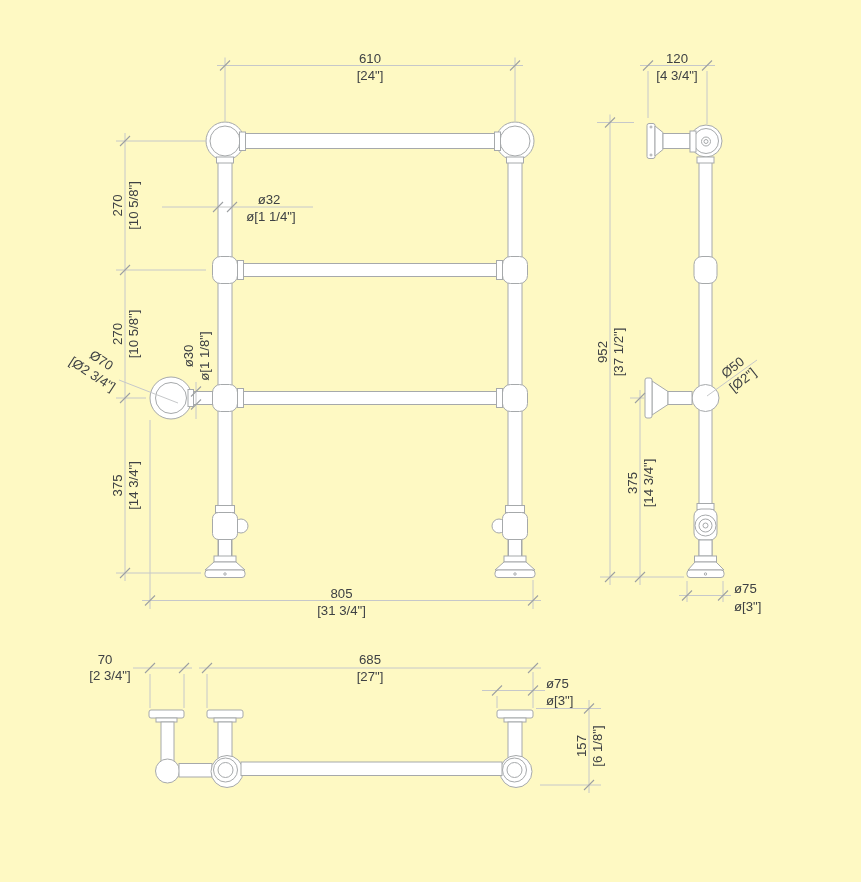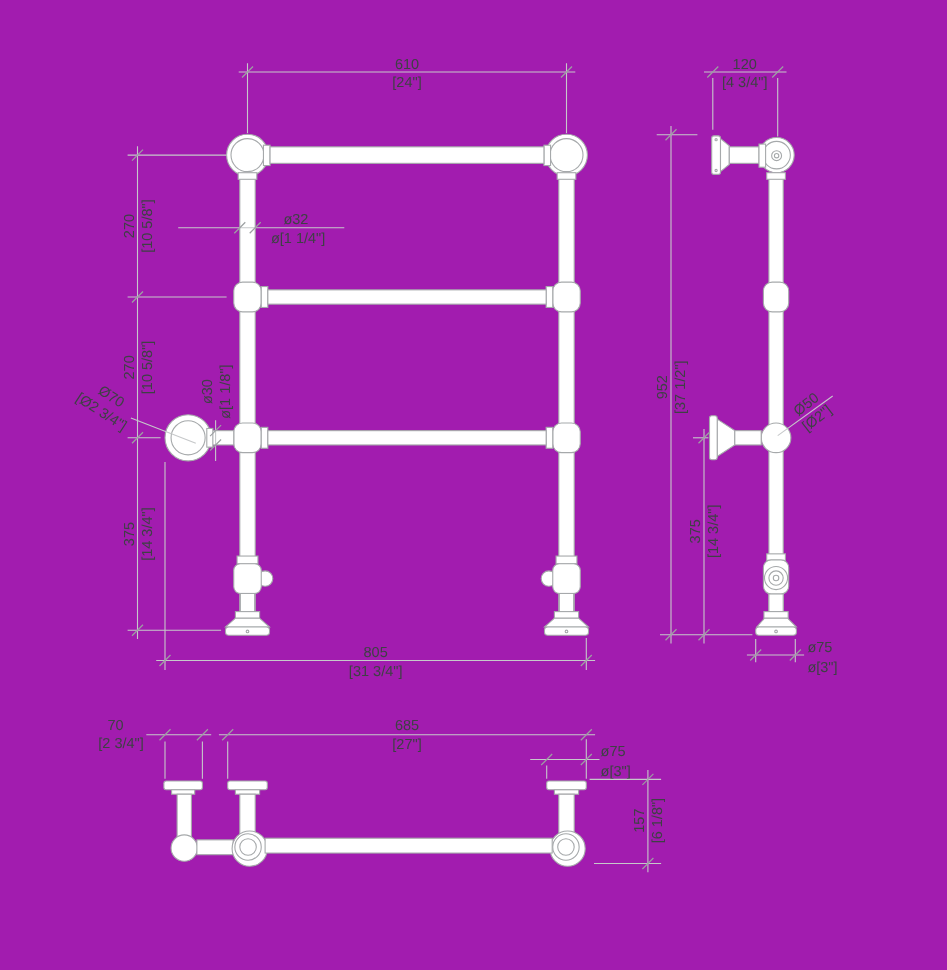--- a/index.html
+++ b/index.html
@@ -1,16 +1,16 @@
 <!DOCTYPE html>
 <html><head>
 <meta charset="utf-8">
 <style>
   html,body{margin:0;padding:0;background:#fff;}
-  .canvas{position:relative;width:861px;height:882px;background:#a21caf;overflow:hidden;
+  .canvas{position:relative;width:861px;height:882px;background:#fef9c3;overflow:hidden;
           font-family:"Liberation Sans",sans-serif;}
   svg text{font-family:"Liberation Sans",sans-serif;font-size:13.2px;fill:#3e4144;}
   .obj{fill:#ffffff;stroke:#a6a9ab;stroke-width:1;}
   .objn{fill:none;stroke:#a6a9ab;stroke-width:1;}
   .dim{fill:none;stroke:#c6c8ca;stroke-width:1;}
   .tick{stroke:#9da0a2;stroke-width:1.1;}
 </style>
 </head>
 <body>
 

